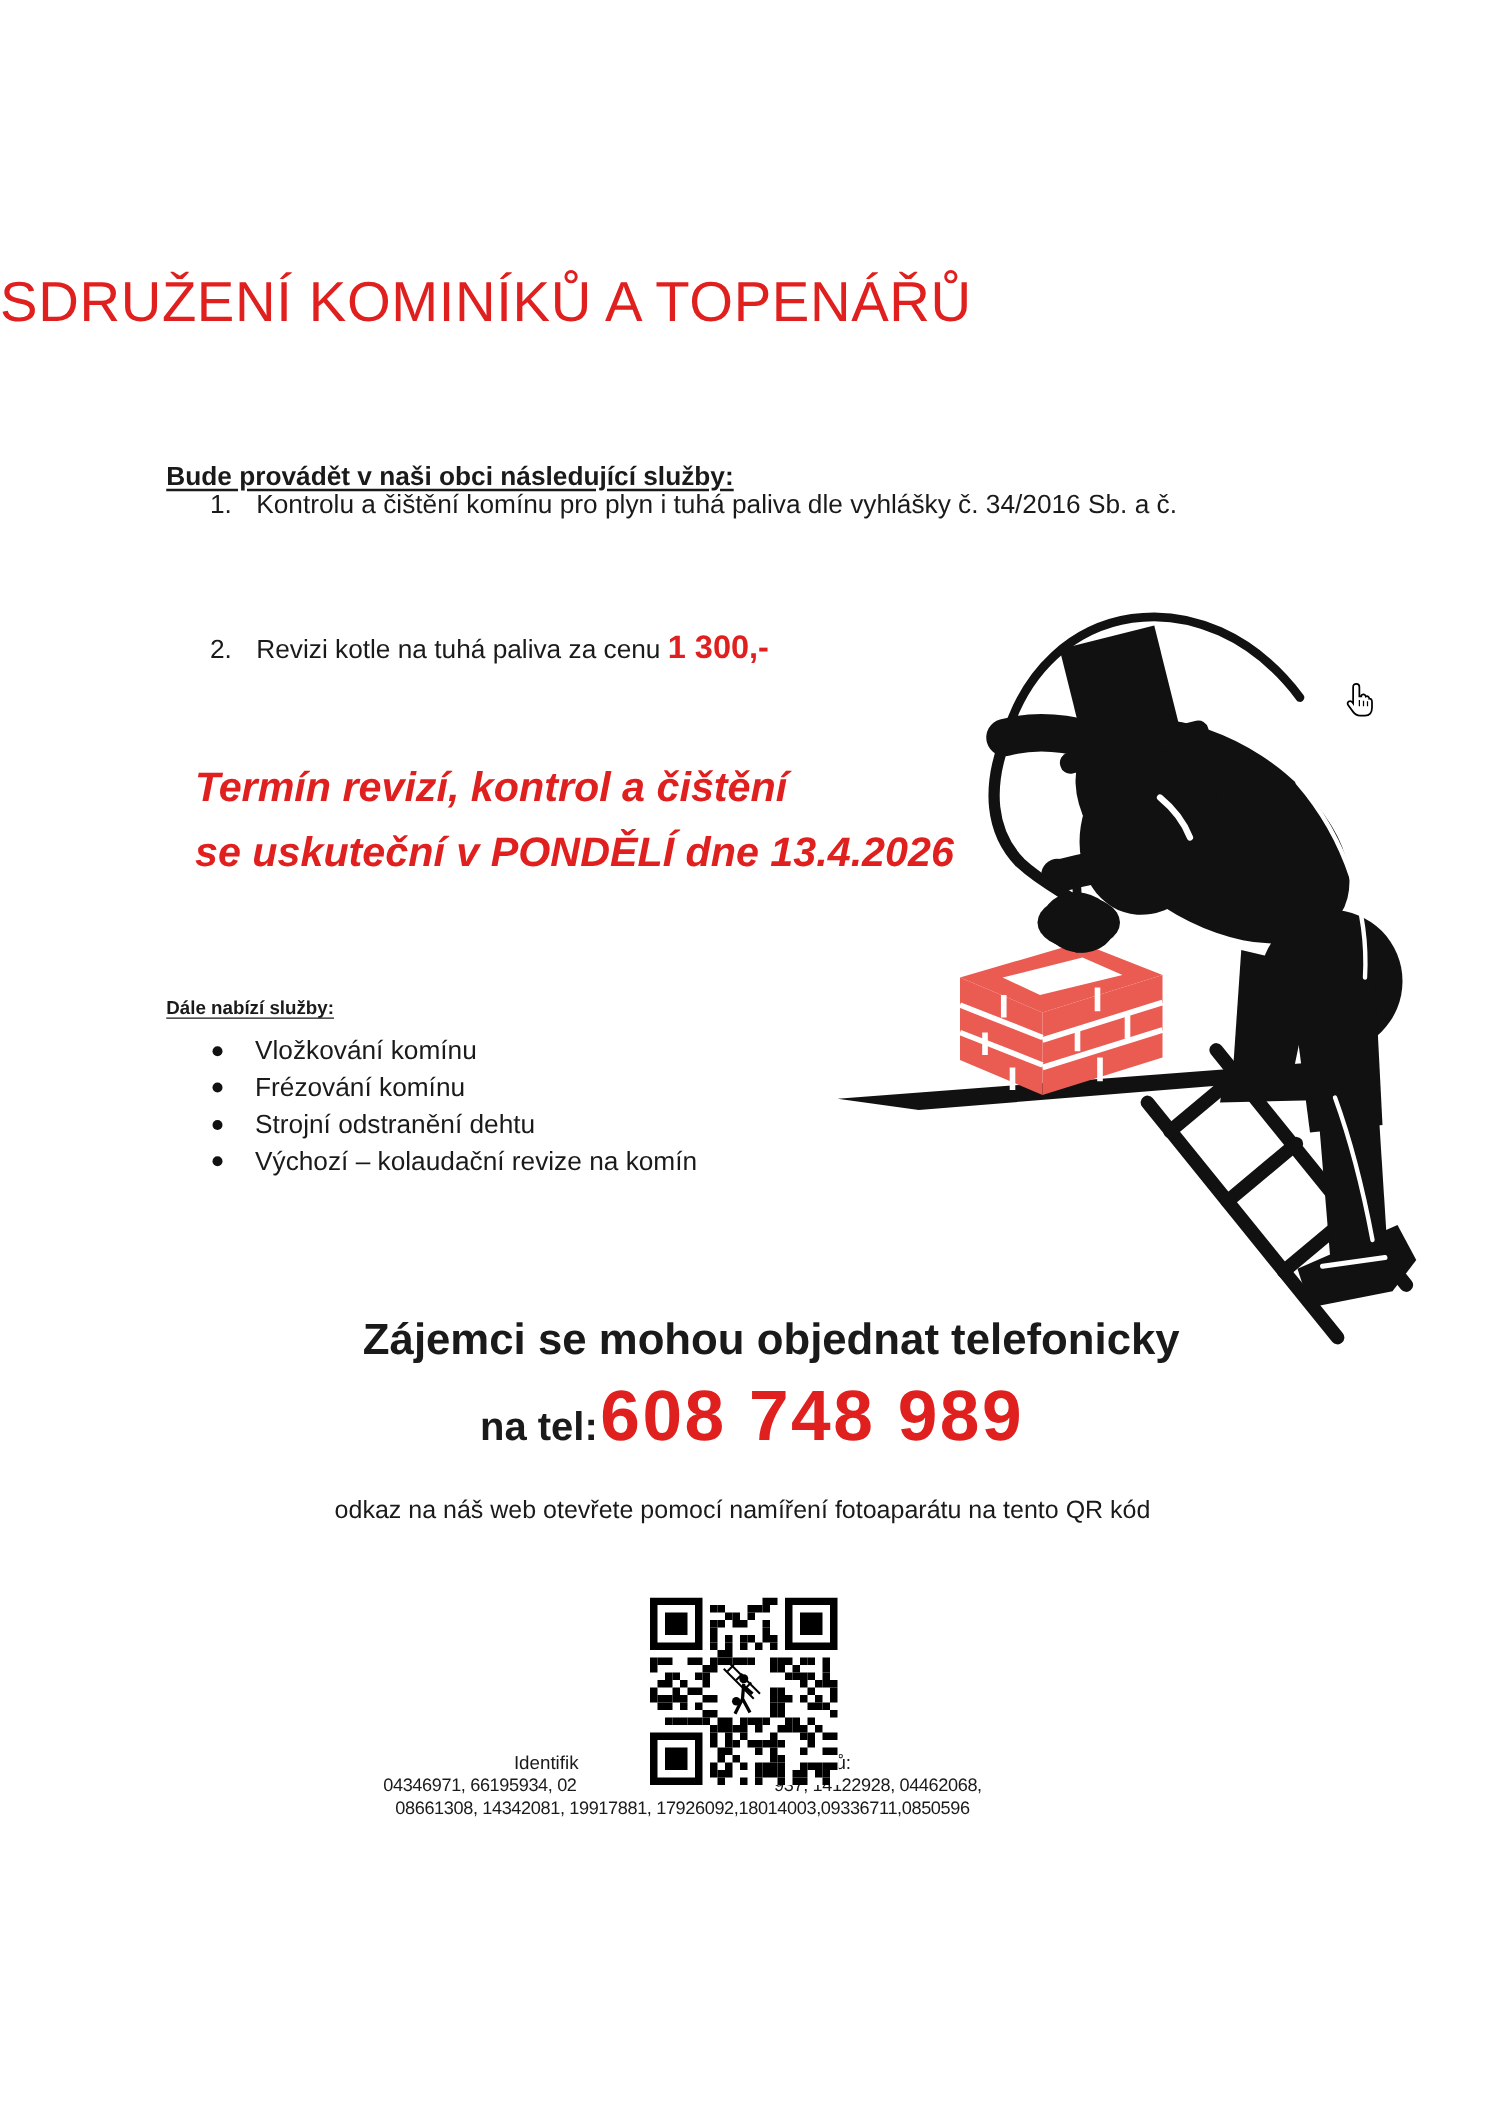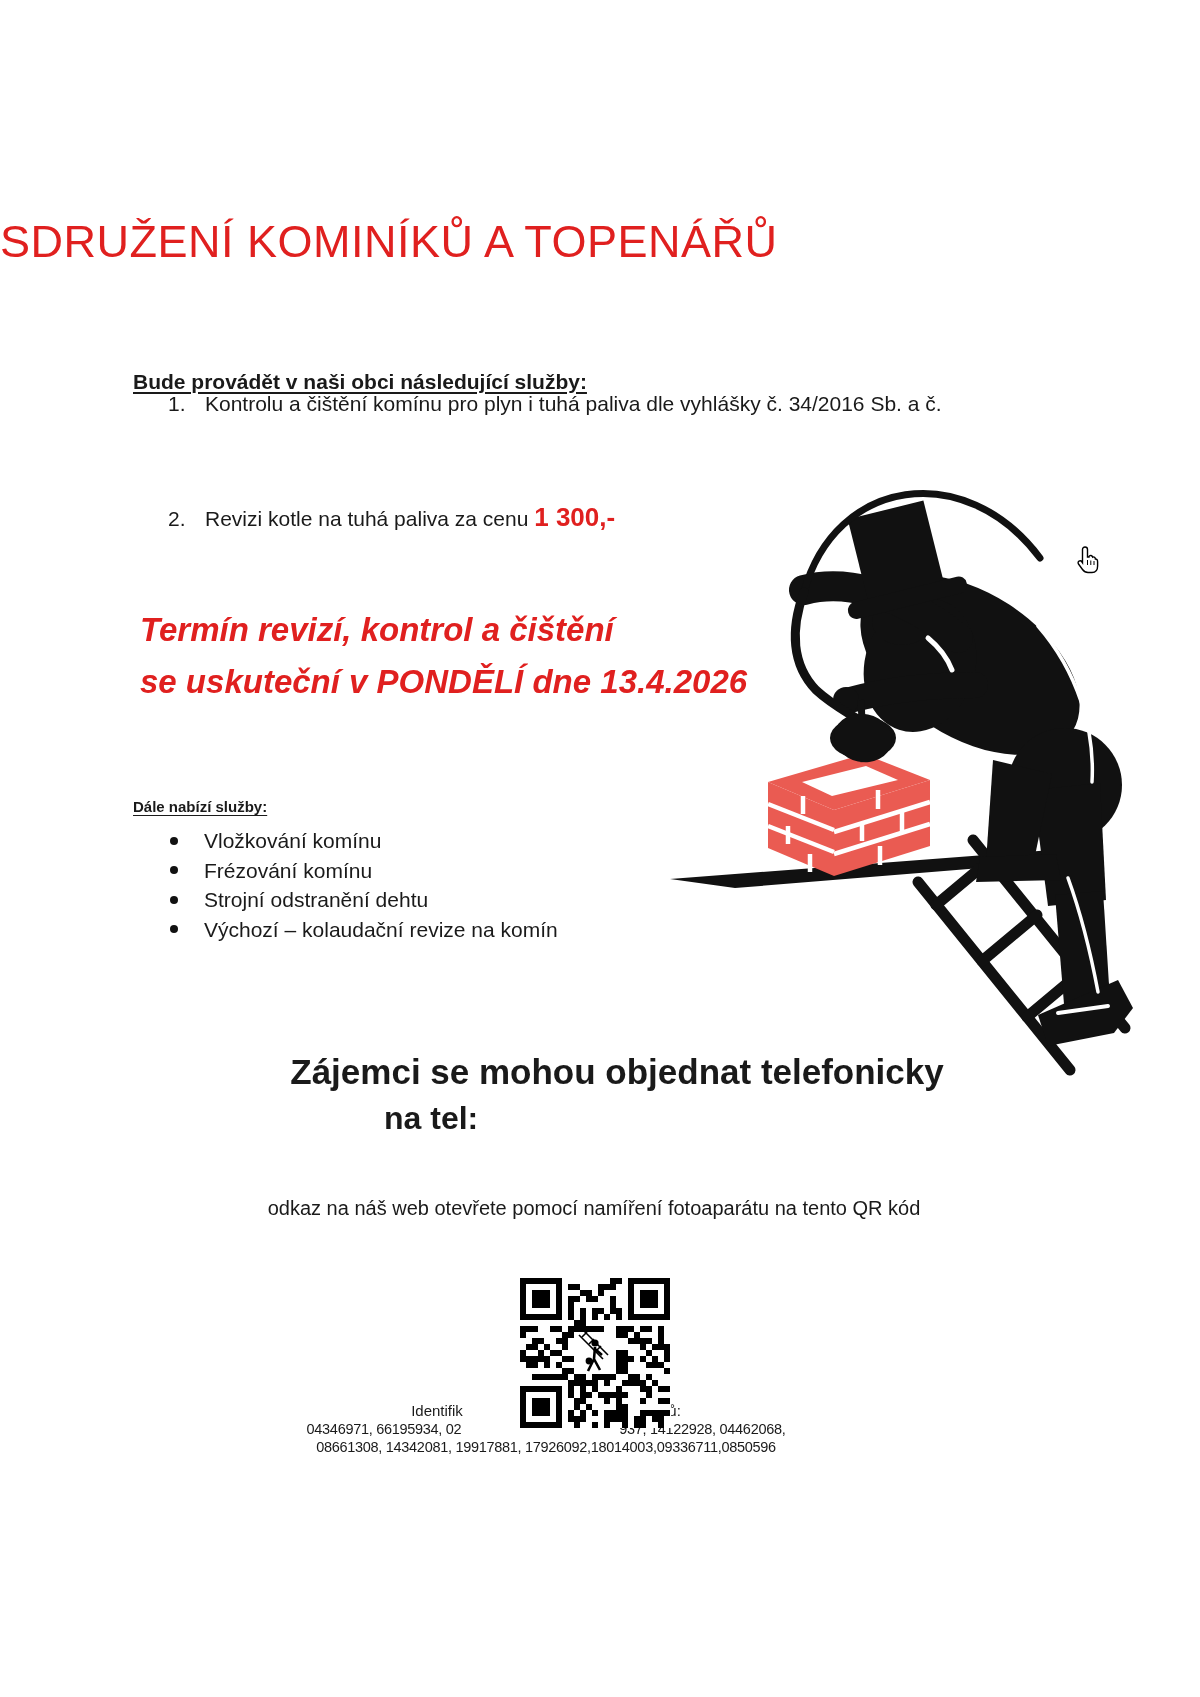--- a/index.html
+++ b/index.html
@@ -16,21 +16,21 @@
   .intro-heading{
     top:330px;left:133px;font-size:21px;font-weight:bold;
     text-decoration:underline;text-underline-offset:3px;margin-top:40px;
   }
   .svc{left:168px;font-size:21px;line-height:30px;}
   .svc .num{display:inline-block;width:37px;}
   .svc .cont{margin-left:37px;}
   .price{color:#e0201f;font-weight:bold;}
   .price-big{color:#e0201f;font-weight:bold;font-size:26px;}
   .date-notice{
-    top:604px;left:140px;font-size:33px;line-height:52px;
+    top:604px;left:156px;font-size:33px;line-height:52px;
     font-weight:bold;font-style:italic;color:#e0201f;white-space:nowrap;
   }
   .more-heading{
     top:798px;left:133px;font-size:15px;font-weight:bold;
     text-decoration:underline;text-underline-offset:3px;
   }
   .bullets{top:826px;left:170px;font-size:21px;line-height:29.5px;}
   .bullets .row{display:flex;align-items:center;}
   .dot{display:inline-block;width:8px;height:8px;border-radius:50%;
     background:#111;margin-right:26px;flex:0 0 auto;}
@@ -97,20 +97,21 @@
     <div class="row">
       <span class="dot"></span>
       <span>Výchozí – kolaudační revize na komín</span>
     </div>
   </div>
 
   <div class="abs cta">Zájemci se mohou objednat telefonicky</div>
 
   <div class="abs tel-row">
     <span class="tel-label">na tel:</span>
+    <span class="tel-number">608 748 989</span>
   </div>
 
   <div class="abs qr-hint">odkaz na náš web otevřete pomocí namíření fotoaparátu na tento QR kód</div>
 
   <div class="abs footer">
     <div class="frag-row">
       <span>Identifik</span>
       <span class="gap1"></span>
       <span>subjektů:</span>
     </div>

